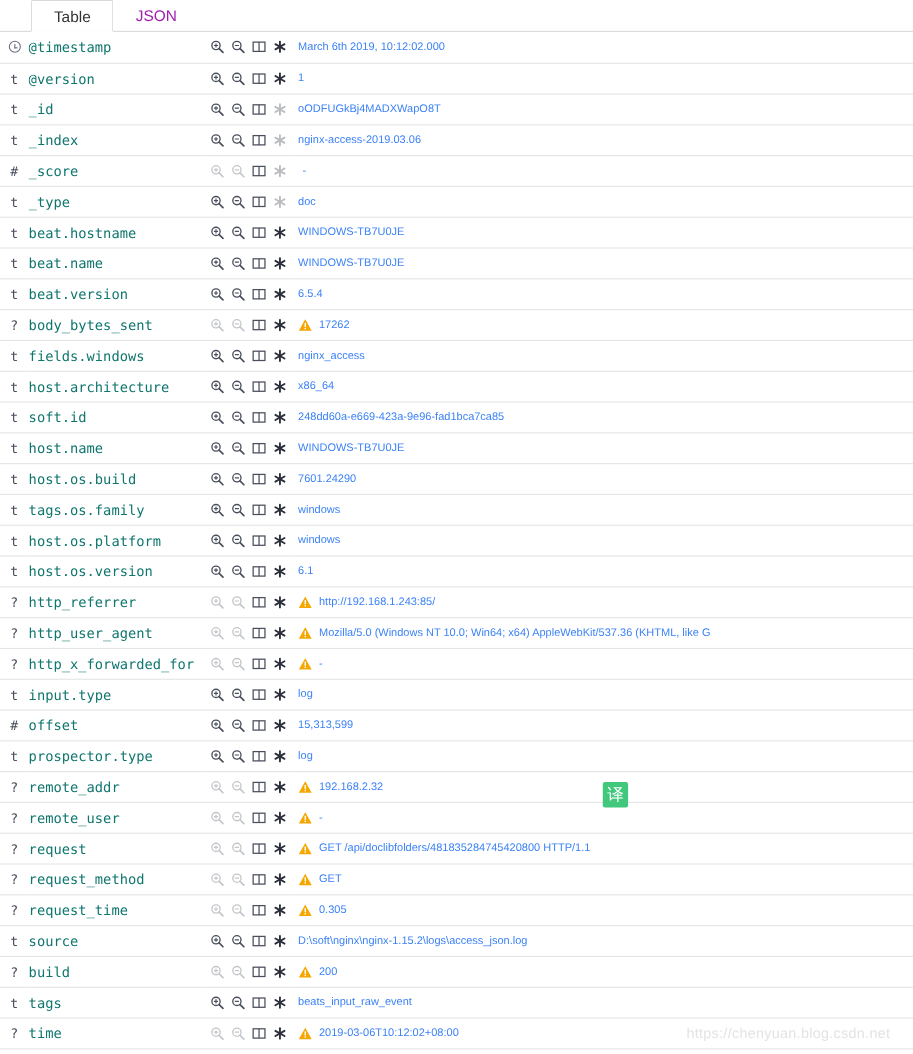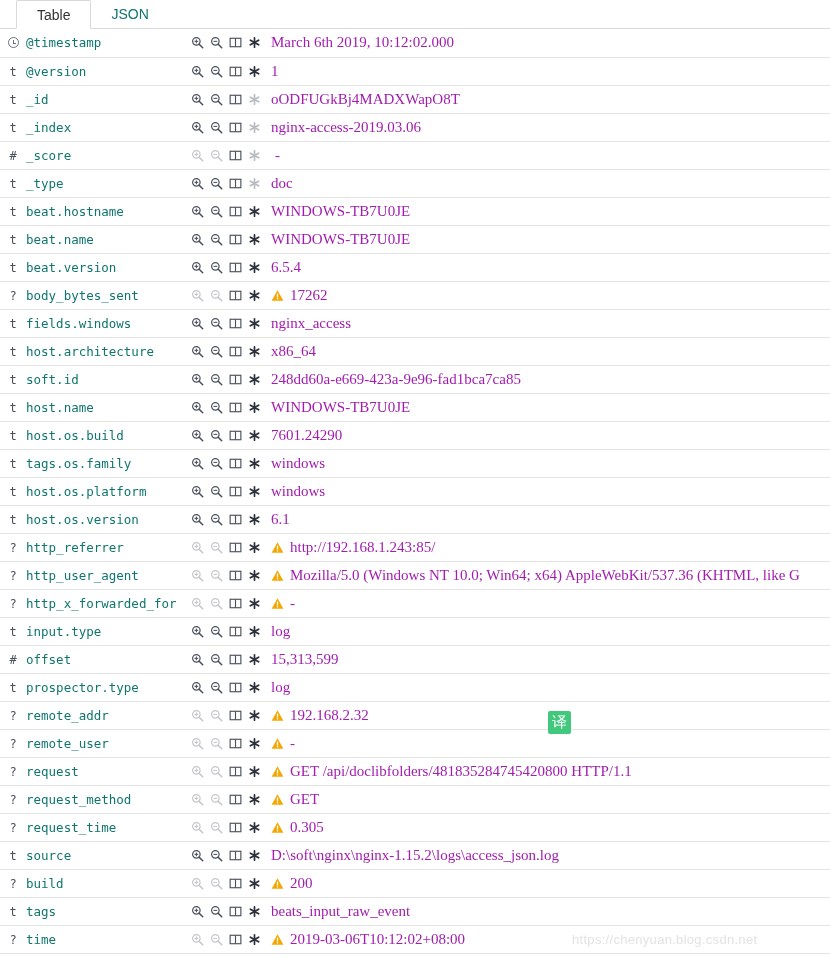--- a/index.html
+++ b/index.html
@@ -16,29 +16,29 @@
     background: #ffffff;
   }
 
   
   .tabbar {
     position: relative;
     height: 29px;
     border-bottom: 1px solid #d9d9d9;
     display: flex;
     align-items: stretch;
-    padding-left: 16px;
+    padding-left: 28px;
     background: #ffffff;
   }
   .tab {
     display: flex; align-items: center; justify-content: center;
     padding: 0 20px;
     font-family: "Liberation Sans", sans-serif;
     font-size: 14px;
-    color: #0f766e;
+    color: #a21caf;
     cursor: pointer;
     background: transparent;
     position: relative;
     top: 0;
   }
   .tab.active {
     color: #333333;
     background: #ffffff;
     border-left: 1px solid #d9d9d9;
     border-right: 1px solid #d9d9d9;
@@ -117,23 +117,23 @@
     padding-left: 4px;
     overflow: hidden;
   }
   .warn-ic {
     flex: 0 0 auto;
     width: 13px; height: 13px;
     display: inline-block;
     position: relative;
   }
   .vtext {
-    font-family: Liberation Serif, serif;
-    font-size: 15px;
-    color: #a21caf;
+    font-family: Liberation Sans, sans-serif;
+    font-size: 10px;
+    color: #3b82f6;
     white-space: nowrap;
   }
   .vtext.dash { padding-left: 4px; }
 
   
   .translate-btn {
     position: absolute;
     left: 548px; top: 711px;
     width: 23px; height: 23px;
     background: #42c87d;
@@ -143,21 +143,21 @@
     line-height: 23px;
     text-align: center;
     border-radius: 2px;
     cursor: pointer;
     z-index: 20;
   }
 
   
   .watermark {
     position: absolute;
-    left: 572px; top: 932px;
+    left: 624px; top: 932px;
     font-family: "Liberation Sans", sans-serif;
     font-size: 13px;
     color: #e3e3e3;
     letter-spacing: 0.3px;
     user-select: none;
     white-space: nowrap;
   }
 </style>
 </head>
 <body>

